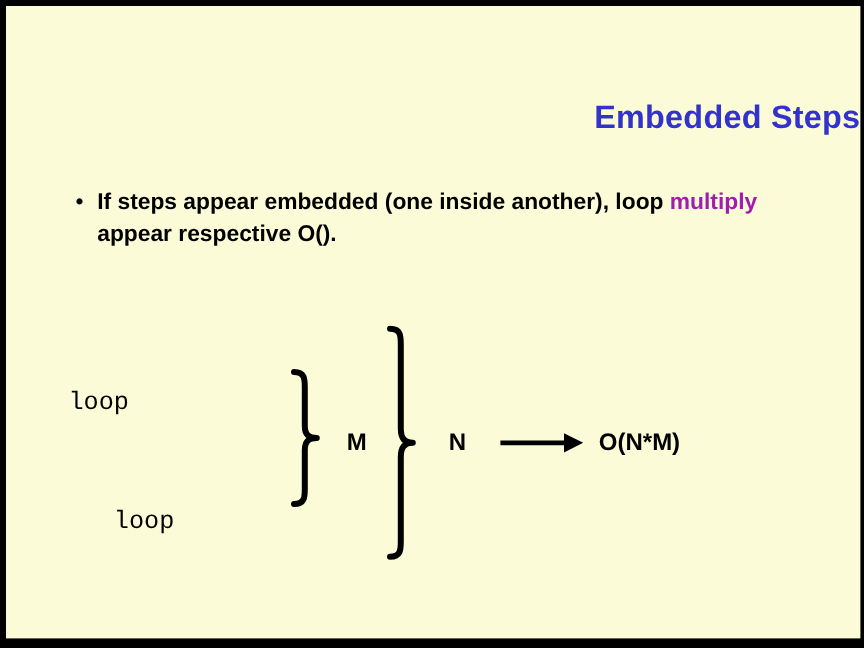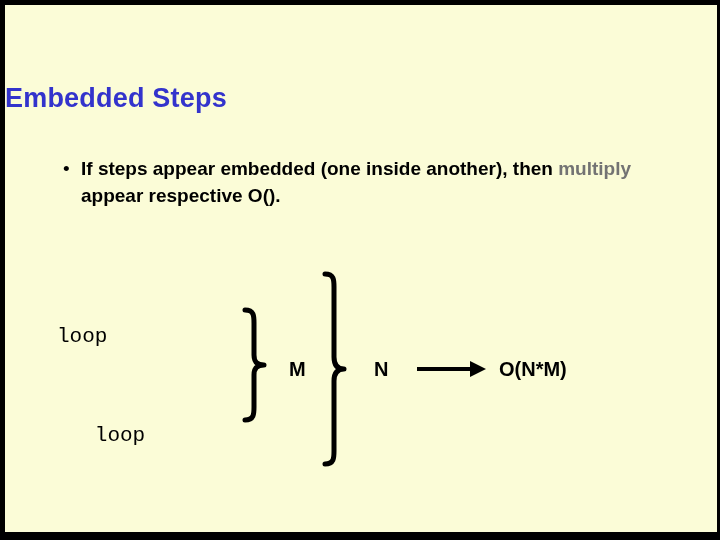--- a/index.html
+++ b/index.html
@@ -24,21 +24,21 @@
     background: #fbfcd7;
     overflow: hidden;
   }
 
   
   #slide-title {
     position: absolute;
     left: 0;
     top: 78px;
     width: 712px;
-    text-align: left;
+    text-align: right;
     color: #3333cc;
     font-family: "Liberation Sans", sans-serif;
     font-size: 27px;
     font-weight: bold;
     letter-spacing: 0.2px;
     white-space: nowrap;
   }
 
   
   #bullet-block {
@@ -63,21 +63,21 @@
   }
   .bullet-text {
     flex: 1 1 auto;
     color: #000000;
     font-family: "Liberation Sans", sans-serif;
     font-size: 19px;
     font-weight: bold;
     line-height: 27px;
   }
   .accent-word {
-    color: #737373;
+    color: #a21caf;
     font-weight: bold;
   }
 
   
   #code-block {
     position: absolute;
     left: 52px;
     top: 249px;
     font-family: "Liberation Mono", "DejaVu Sans Mono", monospace;
     font-size: 21px;
@@ -142,21 +142,21 @@
 <body>
 
 <div id="slide-root">
   <div id="slide-canvas">
 
     <div id="slide-title">Embedded Steps</div>
 
     <div id="bullet-block">
       <div class="bullet-row">
         <span class="bullet-marker">•</span>
-        <span class="bullet-text"><span>If steps appear embedded (one inside another), then </span><span class="accent-word">multiply</span><span> appear respective O().</span></span>
+        <span class="bullet-text"><span>If steps appear embedded (one inside another), loop </span><span class="accent-word">multiply</span><span> appear respective O().</span></span>
       </div>
     </div>
 
     <div id="code-block">
       <div class="code-line">loop</div>
       <div class="code-line">   loop</div>
       <div class="code-line">   .  .  .</div>
       
       
     </div>

